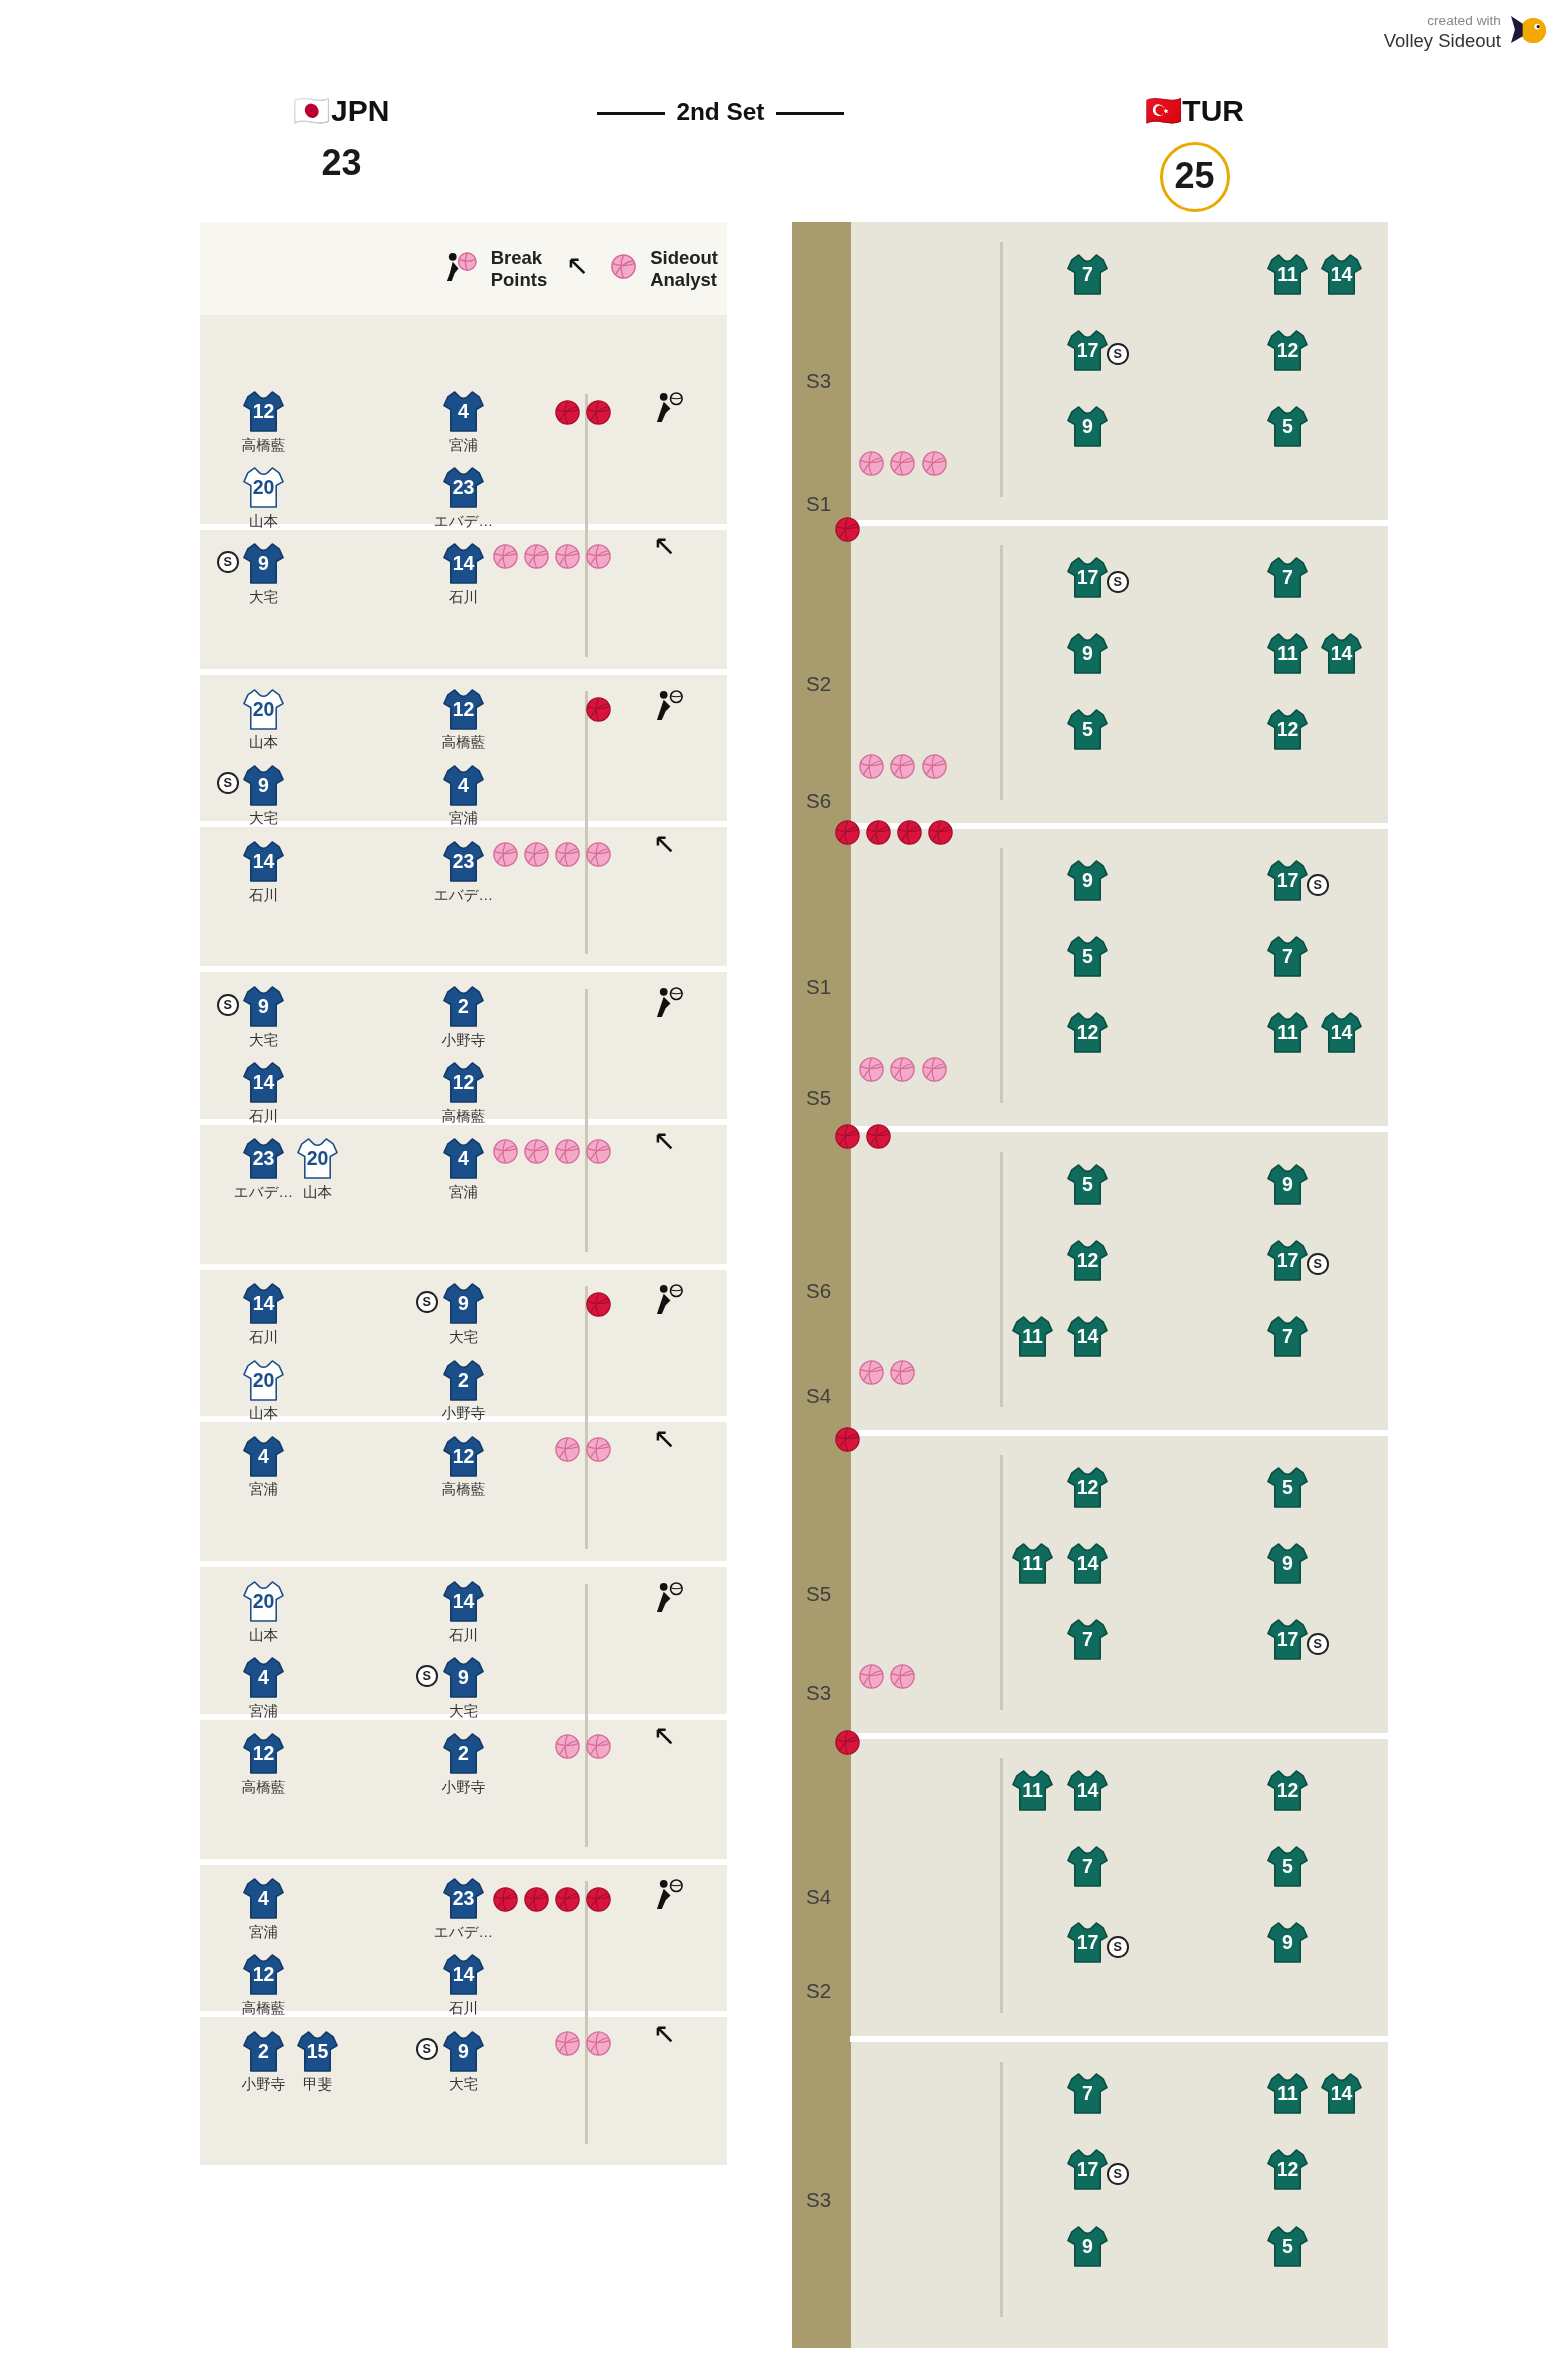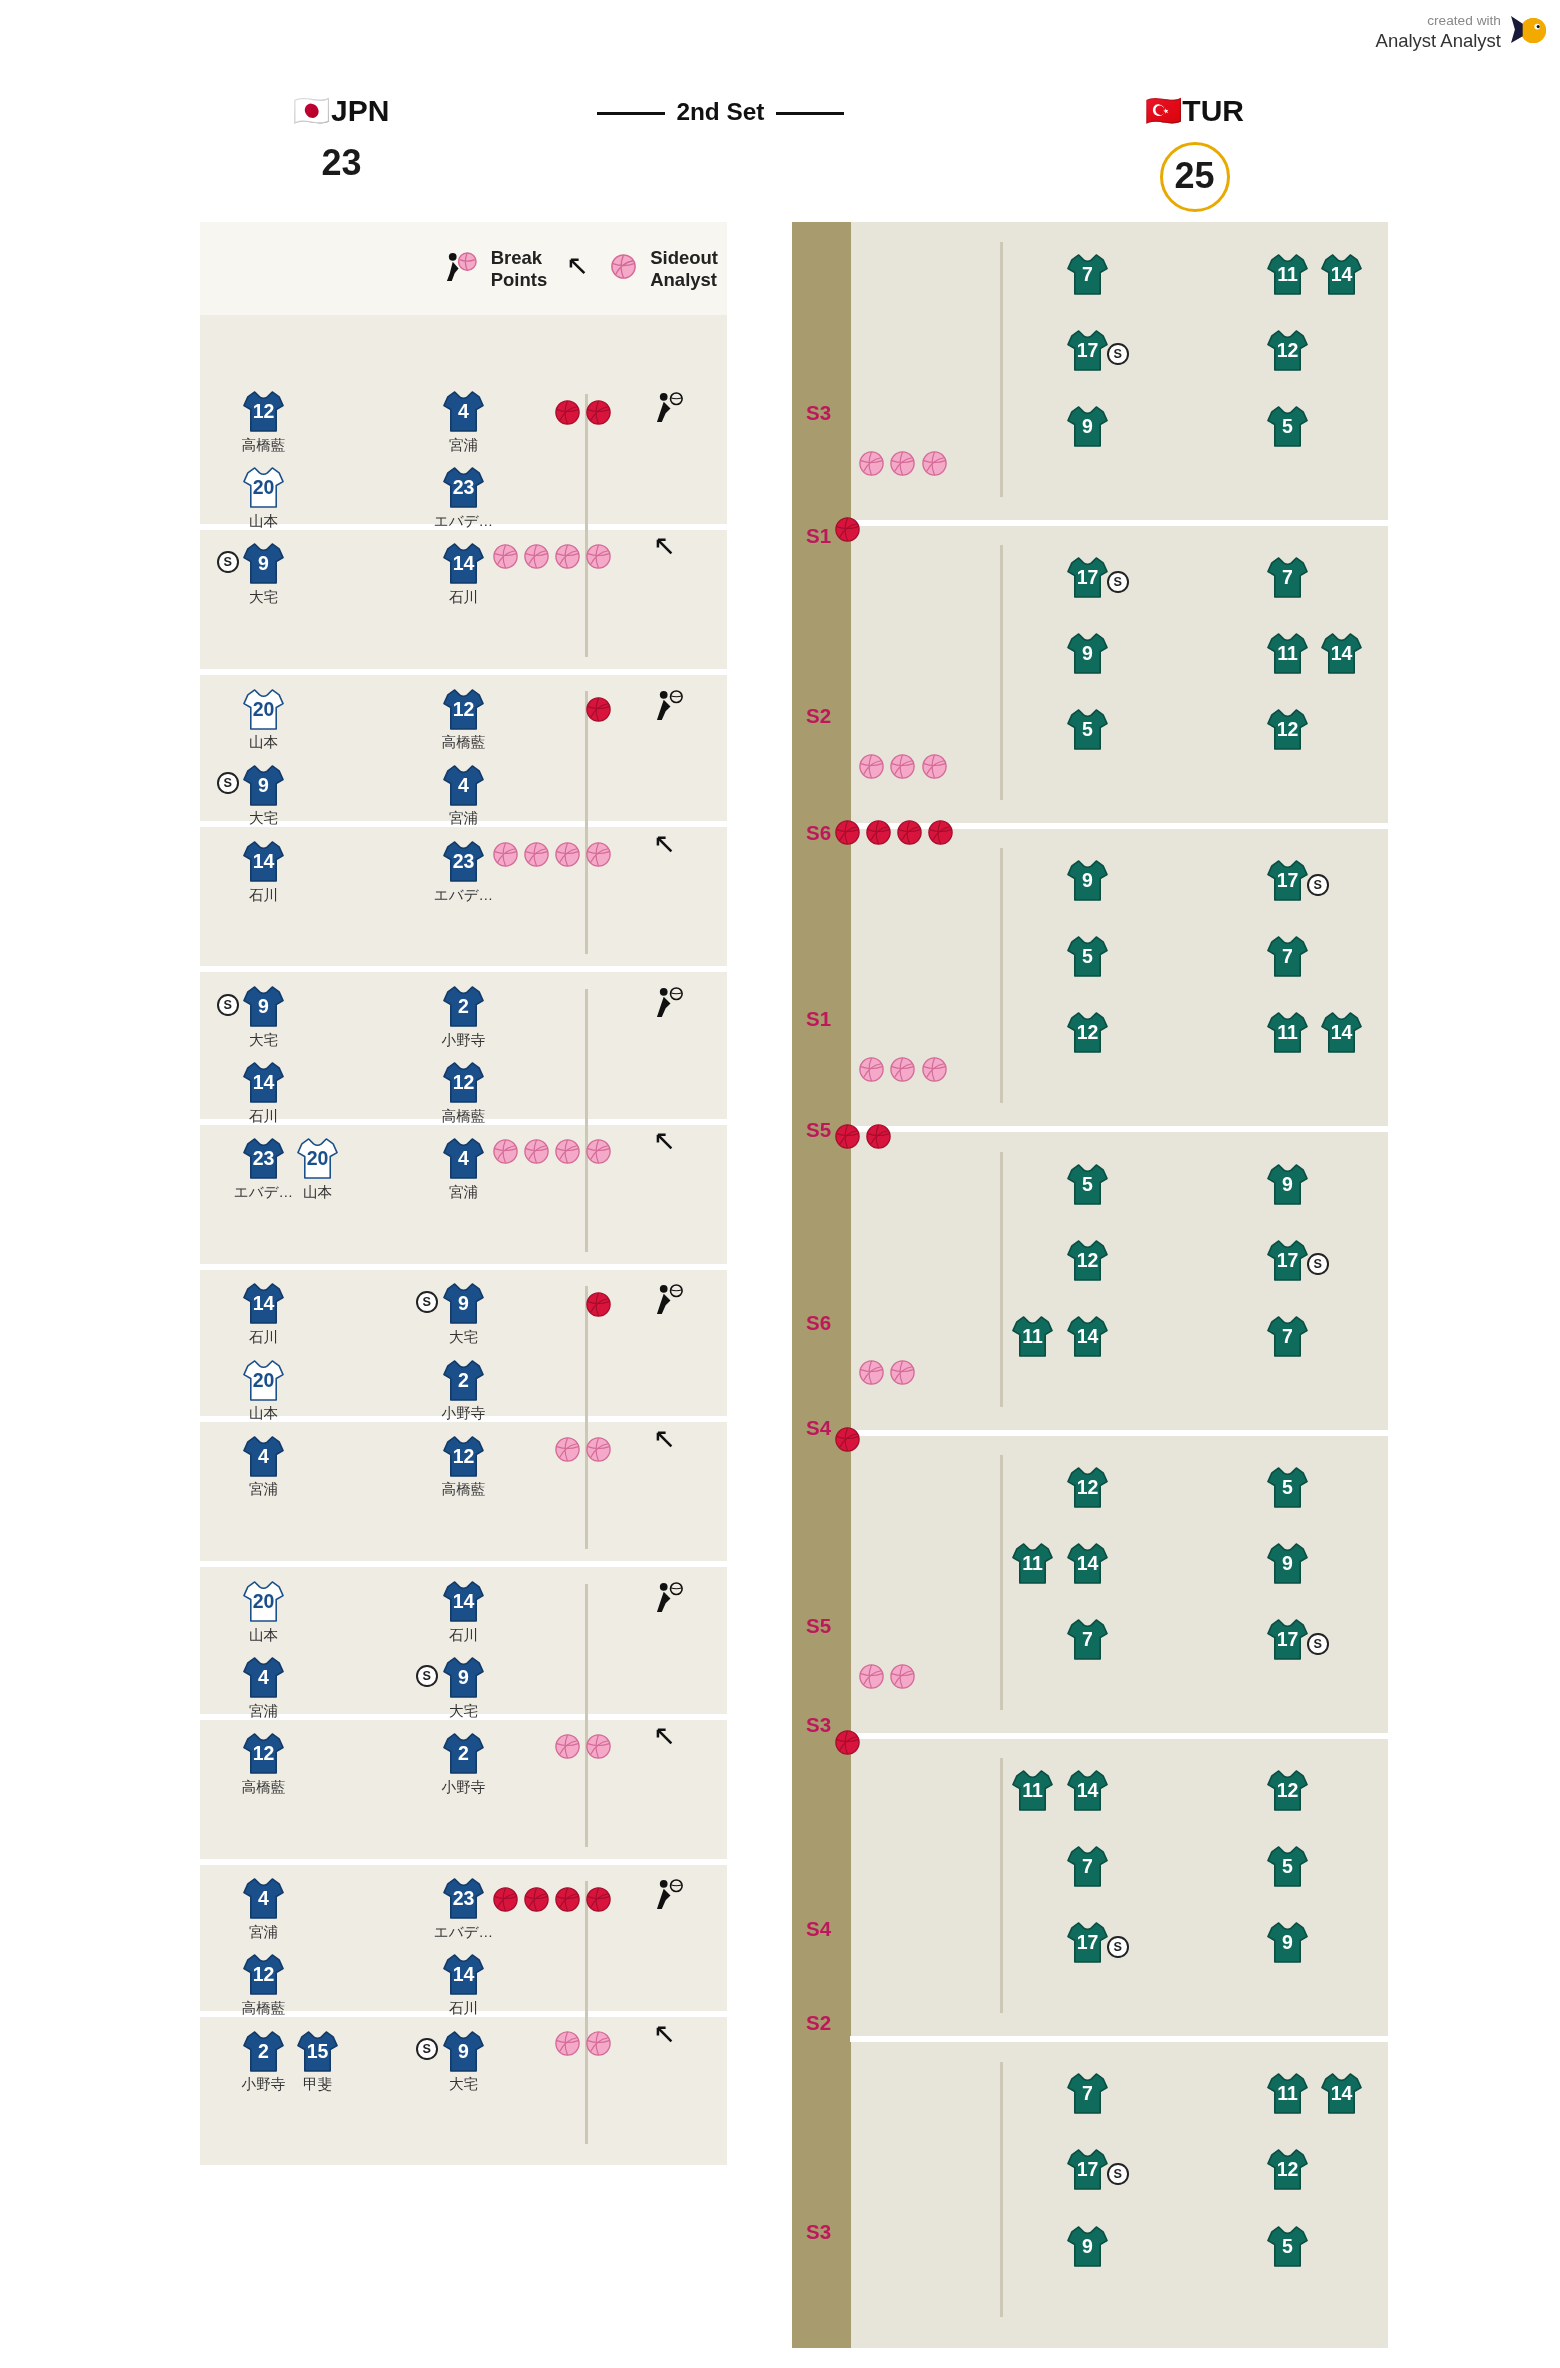--- a/index.html
+++ b/index.html
@@ -79,30 +79,30 @@
     position:absolute; font-size:14.6px; color:#333; text-align:center;
     width:107px; white-space:nowrap; overflow:hidden; text-overflow:ellipsis;
   }
   .sbadge {
     position:absolute; width:21.5px; height:21.5px; border-radius:50%;
     border:2px solid #222; background:#fff; color:#222;
     font-size:12.7px; font-weight:bold; text-align:center; line-height:18.5px;
     z-index:3;
   }
   .slabel {
-    position:absolute; font-size:20.5px; font-weight:bold; color:#be185d;margin-top:32px;
+    position:absolute; font-size:20.5px; font-weight:normal; color:#404040;
   }
 </style>
 </head>
 <body>
 
 <div class="topbar">
   <div class="credit">
     <div class="c1">created with</div>
-    <div class="c2">Analyst Analyst</div>
+    <div class="c2">Volley Sideout</div>
   </div>
   <div class="logo">
     <svg width="39" height="33" viewBox="0 0 40 34">
       <circle cx="25" cy="17" r="13" fill="#f2a900"></circle>
       <path d="M25 4 a13 13 0 0 1 0 26 a13 13 0 0 1 0 -26" fill="#f2a900"></path>
       <path d="M14 10 L2 2 L6 16 L2 30 L14 23 Z" fill="#1a1a3a"></path>
       <circle cx="29" cy="13" r="3" fill="#fff"></circle>
       <circle cx="30" cy="13" r="1.6" fill="#111"></circle>
     </svg>
   </div>

